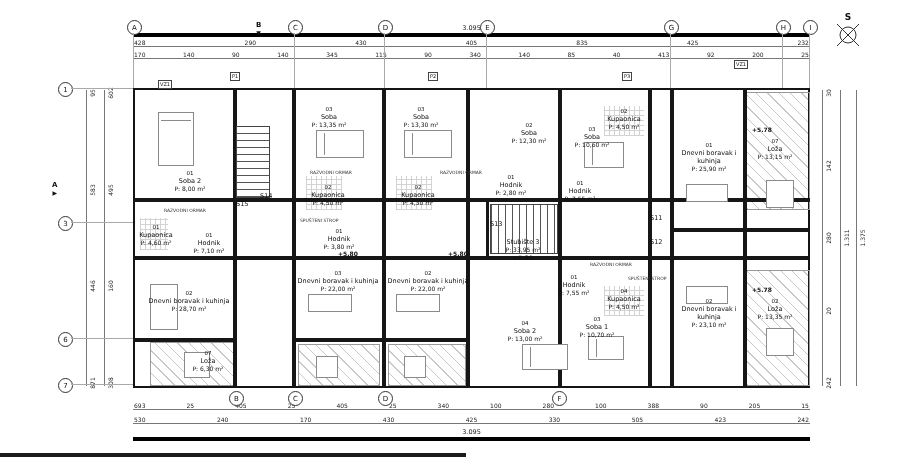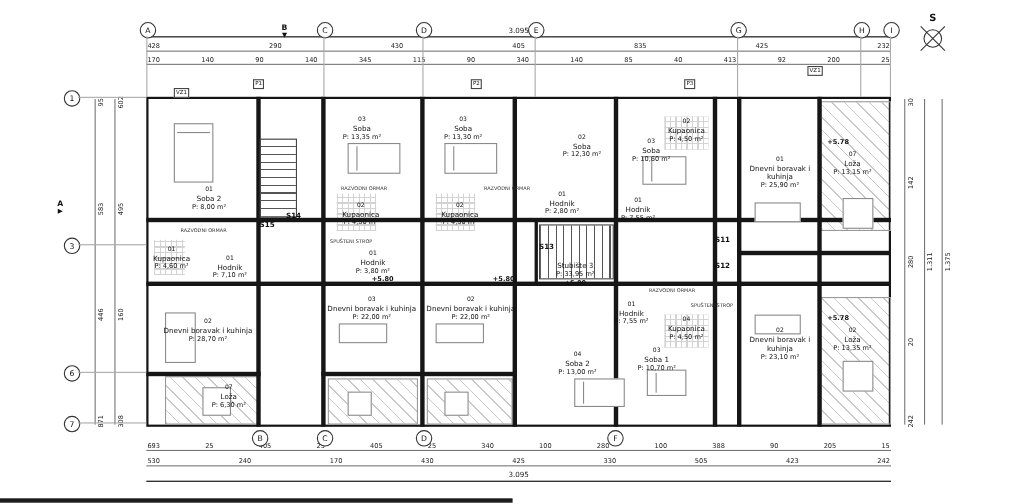--- a/index.html
+++ b/index.html
@@ -4,36 +4,36 @@
 <style>
   html,body{margin:0;padding:0;background:#fff;}
   .canvas{position:relative;width:920px;height:458px;background:#fff;
           font-family:"DejaVu Sans",sans-serif;color:#111;overflow:hidden;}
   .plan{position:absolute;left:133px;top:88px;width:677px;height:300px;
         border:2px solid #141414;box-sizing:border-box;background:#fff;z-index:0;}
   .wall{position:absolute;background:#161616;z-index:1;}
   .dimrow{position:absolute;display:flex;justify-content:space-between;align-items:flex-end;
           border-bottom:1px solid #777;font-size:6px;color:#222;height:9px;z-index:2;}
   .dimrow span{line-height:1;padding:0 1px;}
-  .dimtotal{position:absolute;text-align:center;border-bottom:1px solid #000000;
+  .dimtotal{position:absolute;text-align:center;border-bottom:4px solid #000000;
             font-size:6.5px;height:9px;color:#222;z-index:2;}
   .dimcol{position:absolute;display:flex;flex-direction:column;justify-content:space-between;
           align-items:center;border-left:1px solid #777;font-size:6px;width:12px;color:#222;z-index:2;}
   .dimcol span{transform:rotate(-90deg);white-space:nowrap;line-height:1;}
   .dimcol.center{justify-content:center;}
   .bub{position:absolute;width:13px;height:13px;border:1px solid #333;border-radius:50%;
        font-size:7px;display:flex;align-items:center;justify-content:center;background:#fff;z-index:3;}
   .bub.topline::after{content:"";position:absolute;left:5px;top:12px;width:1px;height:55px;background:#aaa;}
   .bub.leftline::after{content:"";position:absolute;left:12px;top:5px;width:62px;height:1px;background:#aaa;}
   .room{position:absolute;text-align:center;font-size:6.5px;line-height:1.25;z-index:2;}
   .room .rno{display:block;font-size:5.5px;}
   .room .rname{display:block;}
   .room .rarea{display:block;font-size:6px;}
   .room .rlevel{display:block;font-weight:700;font-size:6px;}
-  .smark{position:absolute;font-size:6.5px;font-weight:700;z-index:2;}
+  .smark{position:absolute;font-size:6.5px;font-weight:400;z-index:2;}
   .level{position:absolute;font-size:6px;font-weight:700;z-index:2;}
   .tiny{position:absolute;font-size:4.5px;color:#333;z-index:2;white-space:nowrap;}
   .chip{position:absolute;font-size:5px;border:1px solid #444;background:#fff;
         padding:0 1px;line-height:1.3;z-index:3;}
   .hatch{position:absolute;border:1px solid #999;z-index:0;
          background-image:repeating-linear-gradient(45deg,rgba(60,60,60,.28) 0 1px,transparent 1px 8px);}
   .tile{position:absolute;opacity:.85;z-index:0;
         background-image:repeating-linear-gradient(0deg,#ccc 0 1px,transparent 1px 5px),
                          repeating-linear-gradient(90deg,#ccc 0 1px,transparent 1px 5px);}
   .stair-h{position:absolute;border:1px solid #444;z-index:1;

